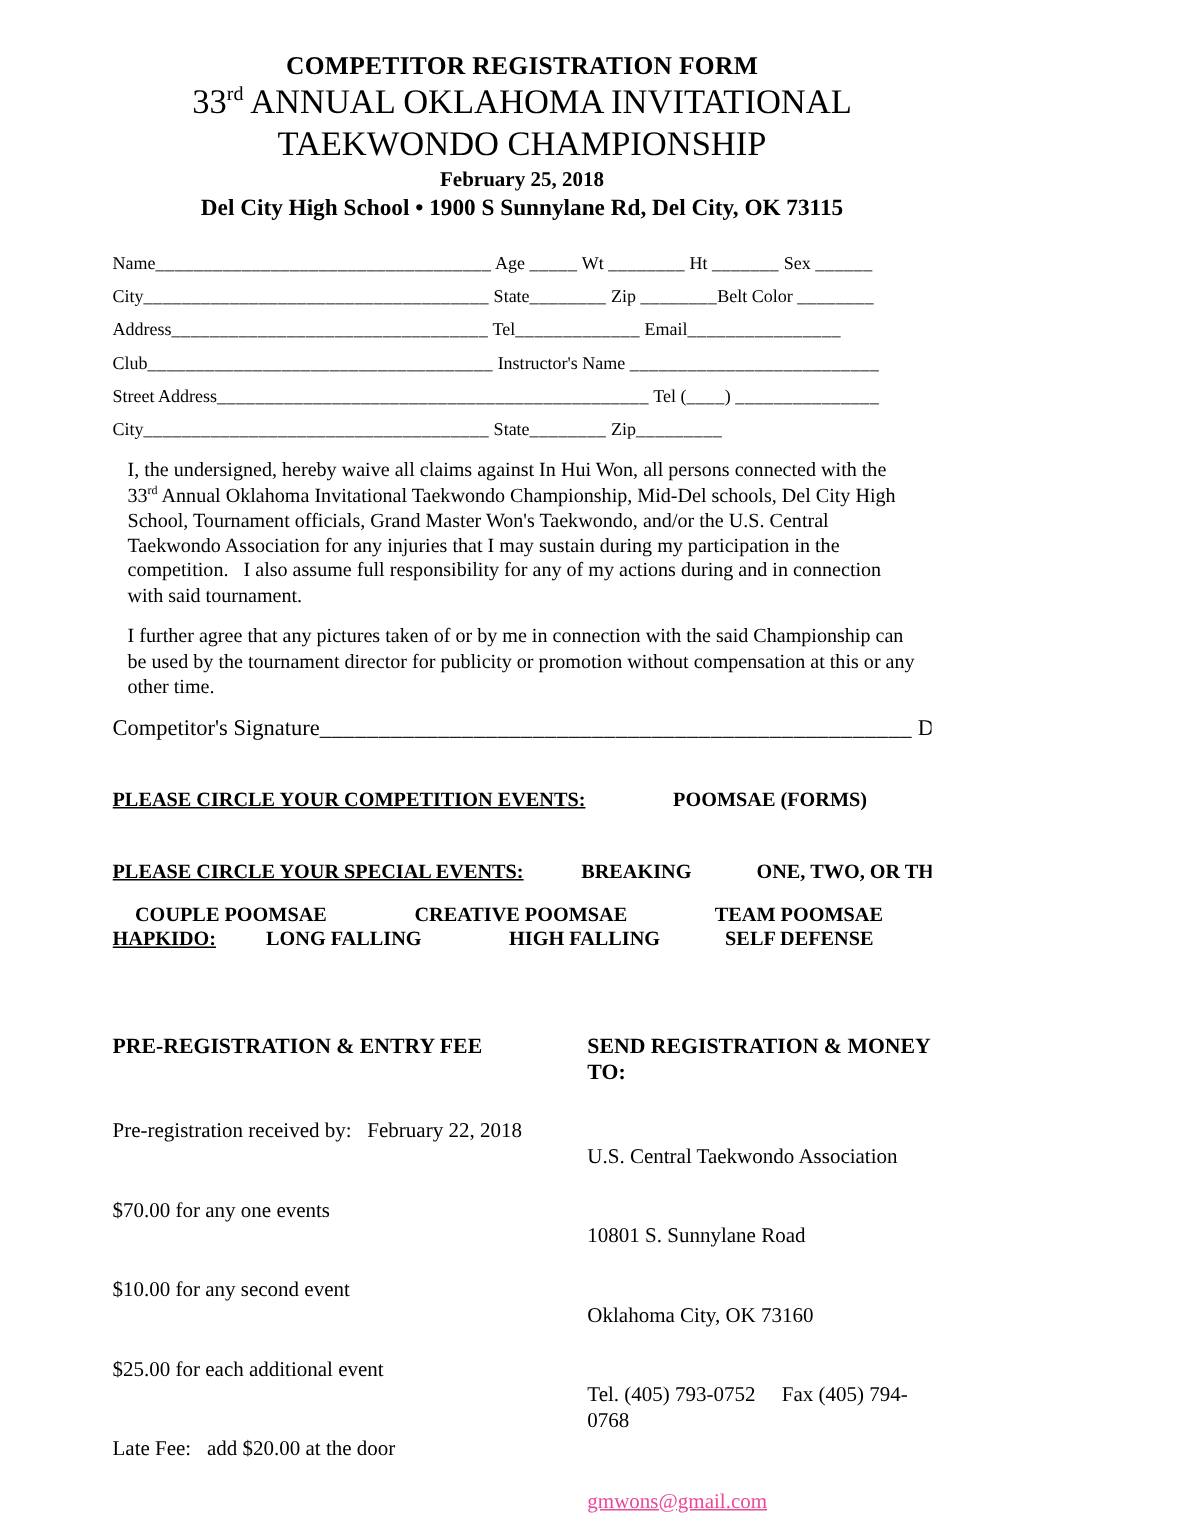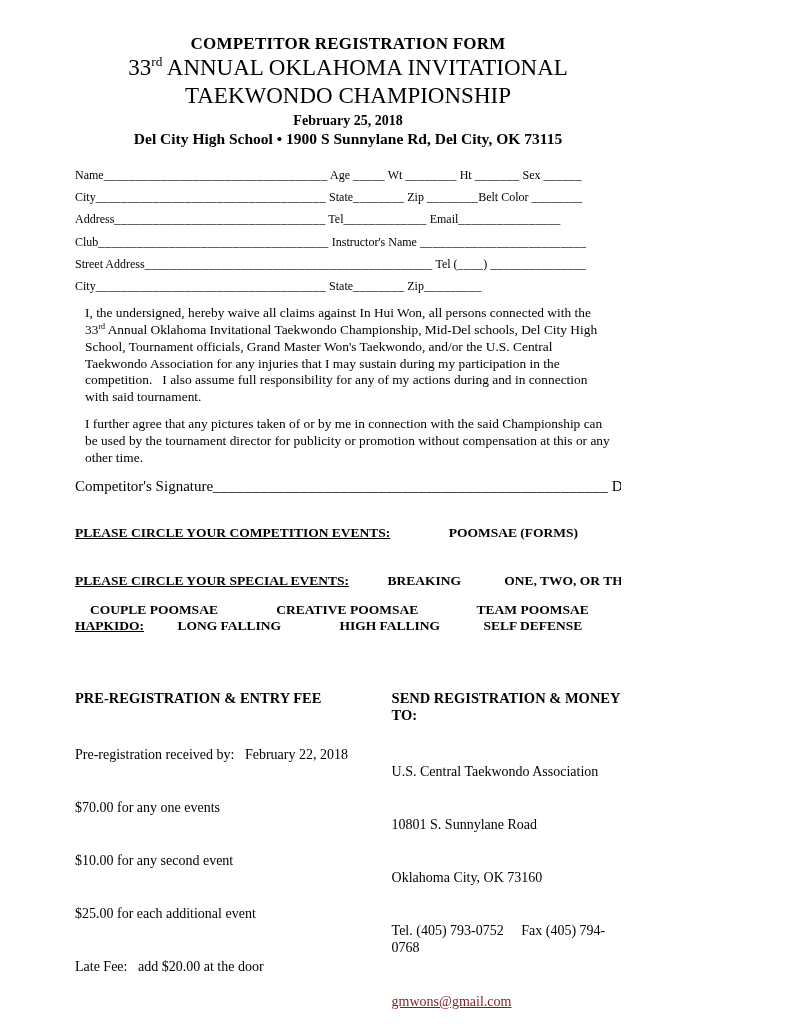--- a/index.html
+++ b/index.html
@@ -110,17 +110,17 @@
       <div class="fees-line">$10.00 for any second event</div>
       <div class="fees-line">$25.00 for each additional event</div>
       <div class="fees-line">Late Fee:&nbsp;&nbsp; add $20.00 at the door</div>
     </div>
     <div class="fees-col fees-right">
       <div class="fees-header">SEND REGISTRATION &amp; MONEY TO:</div>
       <div class="fees-line">U.S. Central Taekwondo Association</div>
       <div class="fees-line">10801 S. Sunnylane Road</div>
       <div class="fees-line">Oklahoma City, OK 73160</div>
       <div class="fees-line">Tel. (405) 793-0752&nbsp;&nbsp;&nbsp;&nbsp; Fax (405) 794-0768</div>
-      <div class="fees-line"><a href="#" class="email-link" style="color: #7f1d1d;">gmwons@gmail.com</a></div>
+      <div class="fees-line"><a href="#" class="email-link" style="color: #ec4899;">gmwons@gmail.com</a></div>
     </div>
   </div>
 
 </div>
 
 </body></html>

